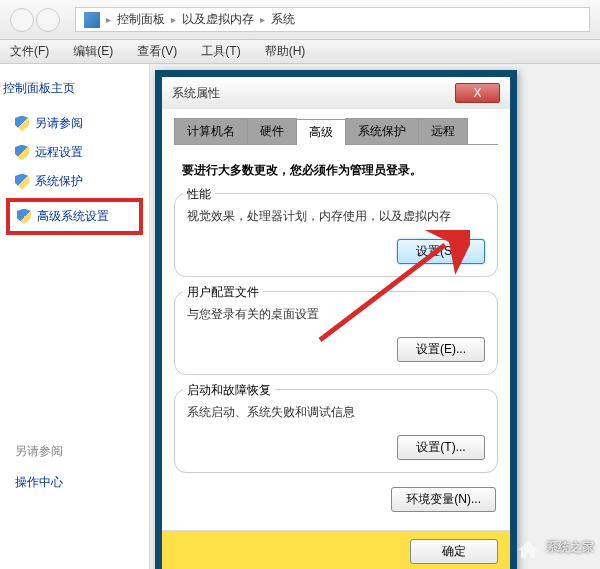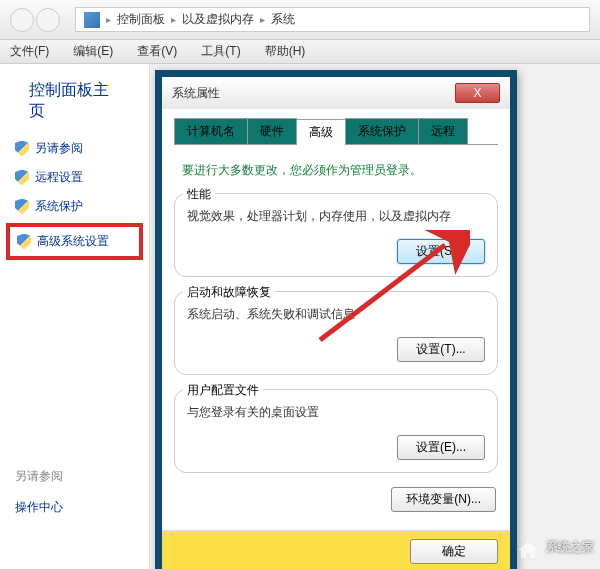--- a/index.html
+++ b/index.html
@@ -16,41 +16,41 @@
 
 
 .menu-bar { height: 24px; background: linear-gradient(#f5f5f5,#e5e5e5); border-bottom: 1px solid #ccc; display: flex; align-items: center; padding: 0 10px; gap: 24px; }
 .menu-bar span { color: #333; cursor: default; }
 
 
 .content { display: flex; height: calc(100% - 64px); }
 
 
 .sidebar { width: 150px; background: #fff; border-right: 1px solid #ddd; padding: 12px 0; }
-.sidebar-title { color: #003399; padding: 4px 29px 12px; font-size: 16px; }
+.sidebar-title { color: #003399; padding: 4px 3px 12px; font-size: 12px; }
 .sidebar-item { display: flex; align-items: center; padding: 6px 15px; gap: 6px; cursor: pointer; }
 .shield-icon { width: 14px; height: 16px; position: relative; }
 .shield-icon::before { content: ''; position: absolute; inset: 0; background: linear-gradient(135deg, #4a90d9 50%, #ffd966 50%); clip-path: polygon(50% 0, 100% 15%, 100% 60%, 50% 100%, 0 60%, 0 15%); }
 .sidebar-link { color: #003399; }
 .highlight-box { border: 4px solid #d92a2a; margin: 2px 6px; padding: 4px 3px; }
 .see-also { color: #888; padding: 8px 15px; margin-top: 200px; }
 
 
 .dialog { position: absolute; left: 155px; top: 70px; width: 362px; background: #fff; border: 7px solid #0c4a6e; box-shadow: 2px 2px 8px rgba(0,0,0,0.3); }
 .dialog-title { background: linear-gradient(#fff,#e8e8e8); padding: 6px 10px; display: flex; align-items: center; justify-content: space-between; }
 .dialog-title-text { font-size: 12px; color: #333; }
 .close-btn { width: 45px; height: 20px; background: linear-gradient(#e48a8a,#c8413b); color: #fff; text-align: center; line-height: 18px; border: 1px solid #a03030; border-radius: 2px; cursor: pointer; font-family: Arial; }
 .dialog-body { padding: 8px 12px 12px; }
 
 
 .tabs { display: flex; border-bottom: 1px solid #999; margin-bottom: 14px; position: relative; top: 1px; }
-.tab { padding: 4px 12px; border: 1px solid #999; border-bottom: none; background: #0f766e; margin-right: -1px; cursor: pointer; position: relative; }
+.tab { padding: 4px 12px; border: 1px solid #999; border-bottom: none; background: #a3a3a3; margin-right: -1px; cursor: pointer; position: relative; }
 .tab.active { background: #fff; z-index: 2; top: 1px; }
 
-.info-text { padding: 4px 8px 14px; color: #15803d; }
+.info-text { padding: 4px 8px 14px; color: #000000; font-weight: bold; }
 
 
 .fset { border: 1px solid #ccc; padding: 10px 12px 12px; margin-bottom: 14px; position: relative; border-radius: 12px; }
 .fset-title { position: absolute; top: -8px; left: 8px; background: #fff; padding: 0 4px; }
 .fset-desc { color: #333; margin: 4px 0 14px; }
 .fset-btn-row { text-align: right; }
 .win-btn { padding: 3px 14px; background: linear-gradient(#fdfdfd,#e8e8e8); border: 1px solid #888; border-radius: 3px; cursor: pointer; min-width: 88px; }
 .win-btn.focus { border: 1px solid #3c7fb1; box-shadow: 0 0 2px #6db3e8; background: linear-gradient(#eaf6fd,#bee6fd); }
 
 .dialog-footer { display: flex; justify-content: flex-end; gap: 8px; padding: 8px 12px; border-top: 1px solid #ddd; background: #fde047; }
@@ -135,32 +135,32 @@
 
     <div class="fset">
       <div class="fset-title">性能</div>
       <div class="fset-desc">视觉效果，处理器计划，内存使用，以及虚拟内存</div>
       <div class="fset-btn-row">
         <button class="win-btn focus">设置(S)...</button>
       </div>
     </div>
 
     <div class="fset">
+      <div class="fset-title">用户配置文件</div>
+      <div class="fset-desc">与您登录有关的桌面设置</div>
+      <div class="fset-btn-row">
+        <button class="win-btn">设置(E)...</button>
+      </div>
+    </div>
+
+    <div class="fset">
       <div class="fset-title">启动和故障恢复</div>
       <div class="fset-desc">系统启动、系统失败和调试信息</div>
       <div class="fset-btn-row">
         <button class="win-btn">设置(T)...</button>
-      </div>
-    </div>
-
-    <div class="fset">
-      <div class="fset-title">用户配置文件</div>
-      <div class="fset-desc">与您登录有关的桌面设置</div>
-      <div class="fset-btn-row">
-        <button class="win-btn">设置(E)...</button>
       </div>
     </div>
 
     <div class="fset-btn-row" style="margin:4px 2px 6px;">
       <button class="win-btn">环境变量(N)...</button>
     </div>
   </div>
   <div class="dialog-footer">
     <button class="win-btn">确定</button>
   </div>

